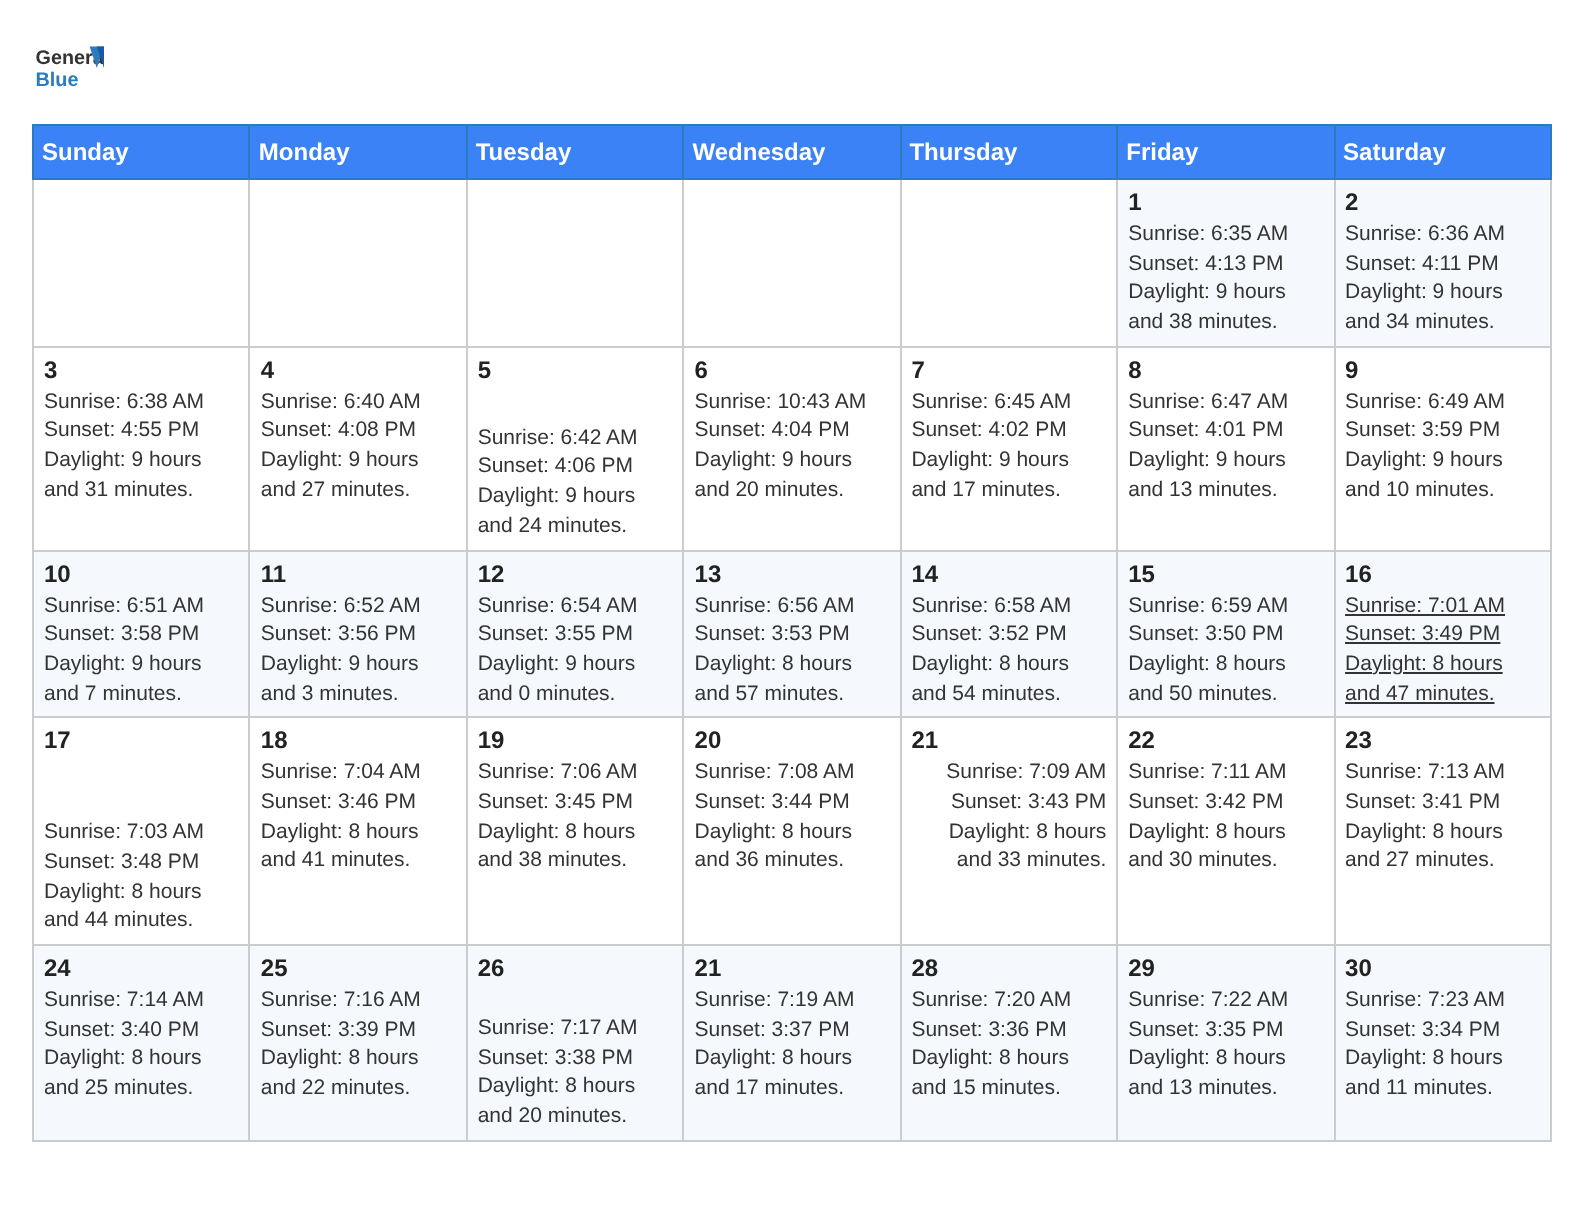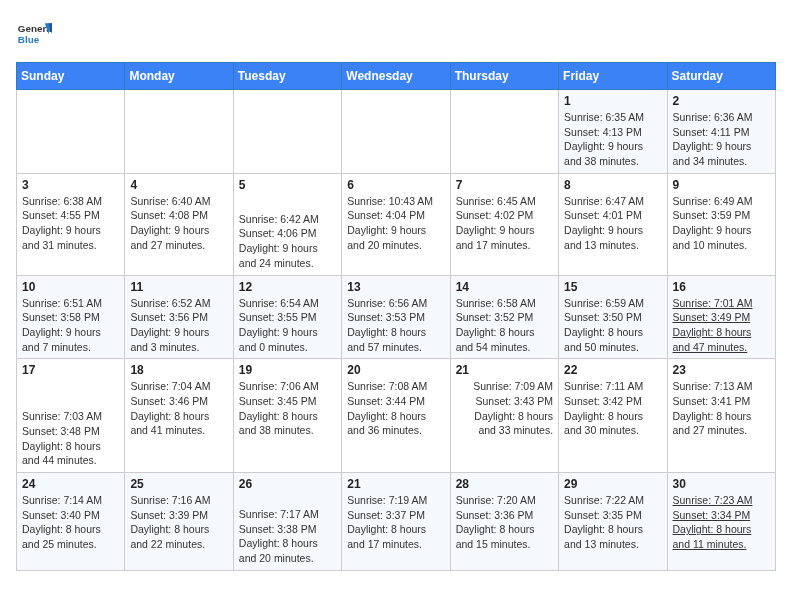--- a/index.html
+++ b/index.html
@@ -323,20 +323,20 @@
         </td>
         <td>
           <div class="day-number">29</div>
           <div class="day-info" style="white-space: pre-line;">Sunrise: 7:22 AM
 Sunset: 3:35 PM
 Daylight: 8 hours
 and 13 minutes.</div>
         </td>
         <td>
           <div class="day-number">30</div>
-          <div class="day-info" style="white-space: pre-line; text-decoration: underline;">Sunrise: 7:23 AM
+          <div class="day-info" style="white-space: pre-line;">Sunrise: 7:23 AM
 Sunset: 3:34 PM
 Daylight: 8 hours
 and 11 minutes.</div>
         </td>
       </tr>
     </tbody>
 </table>
 
 </body></html>

